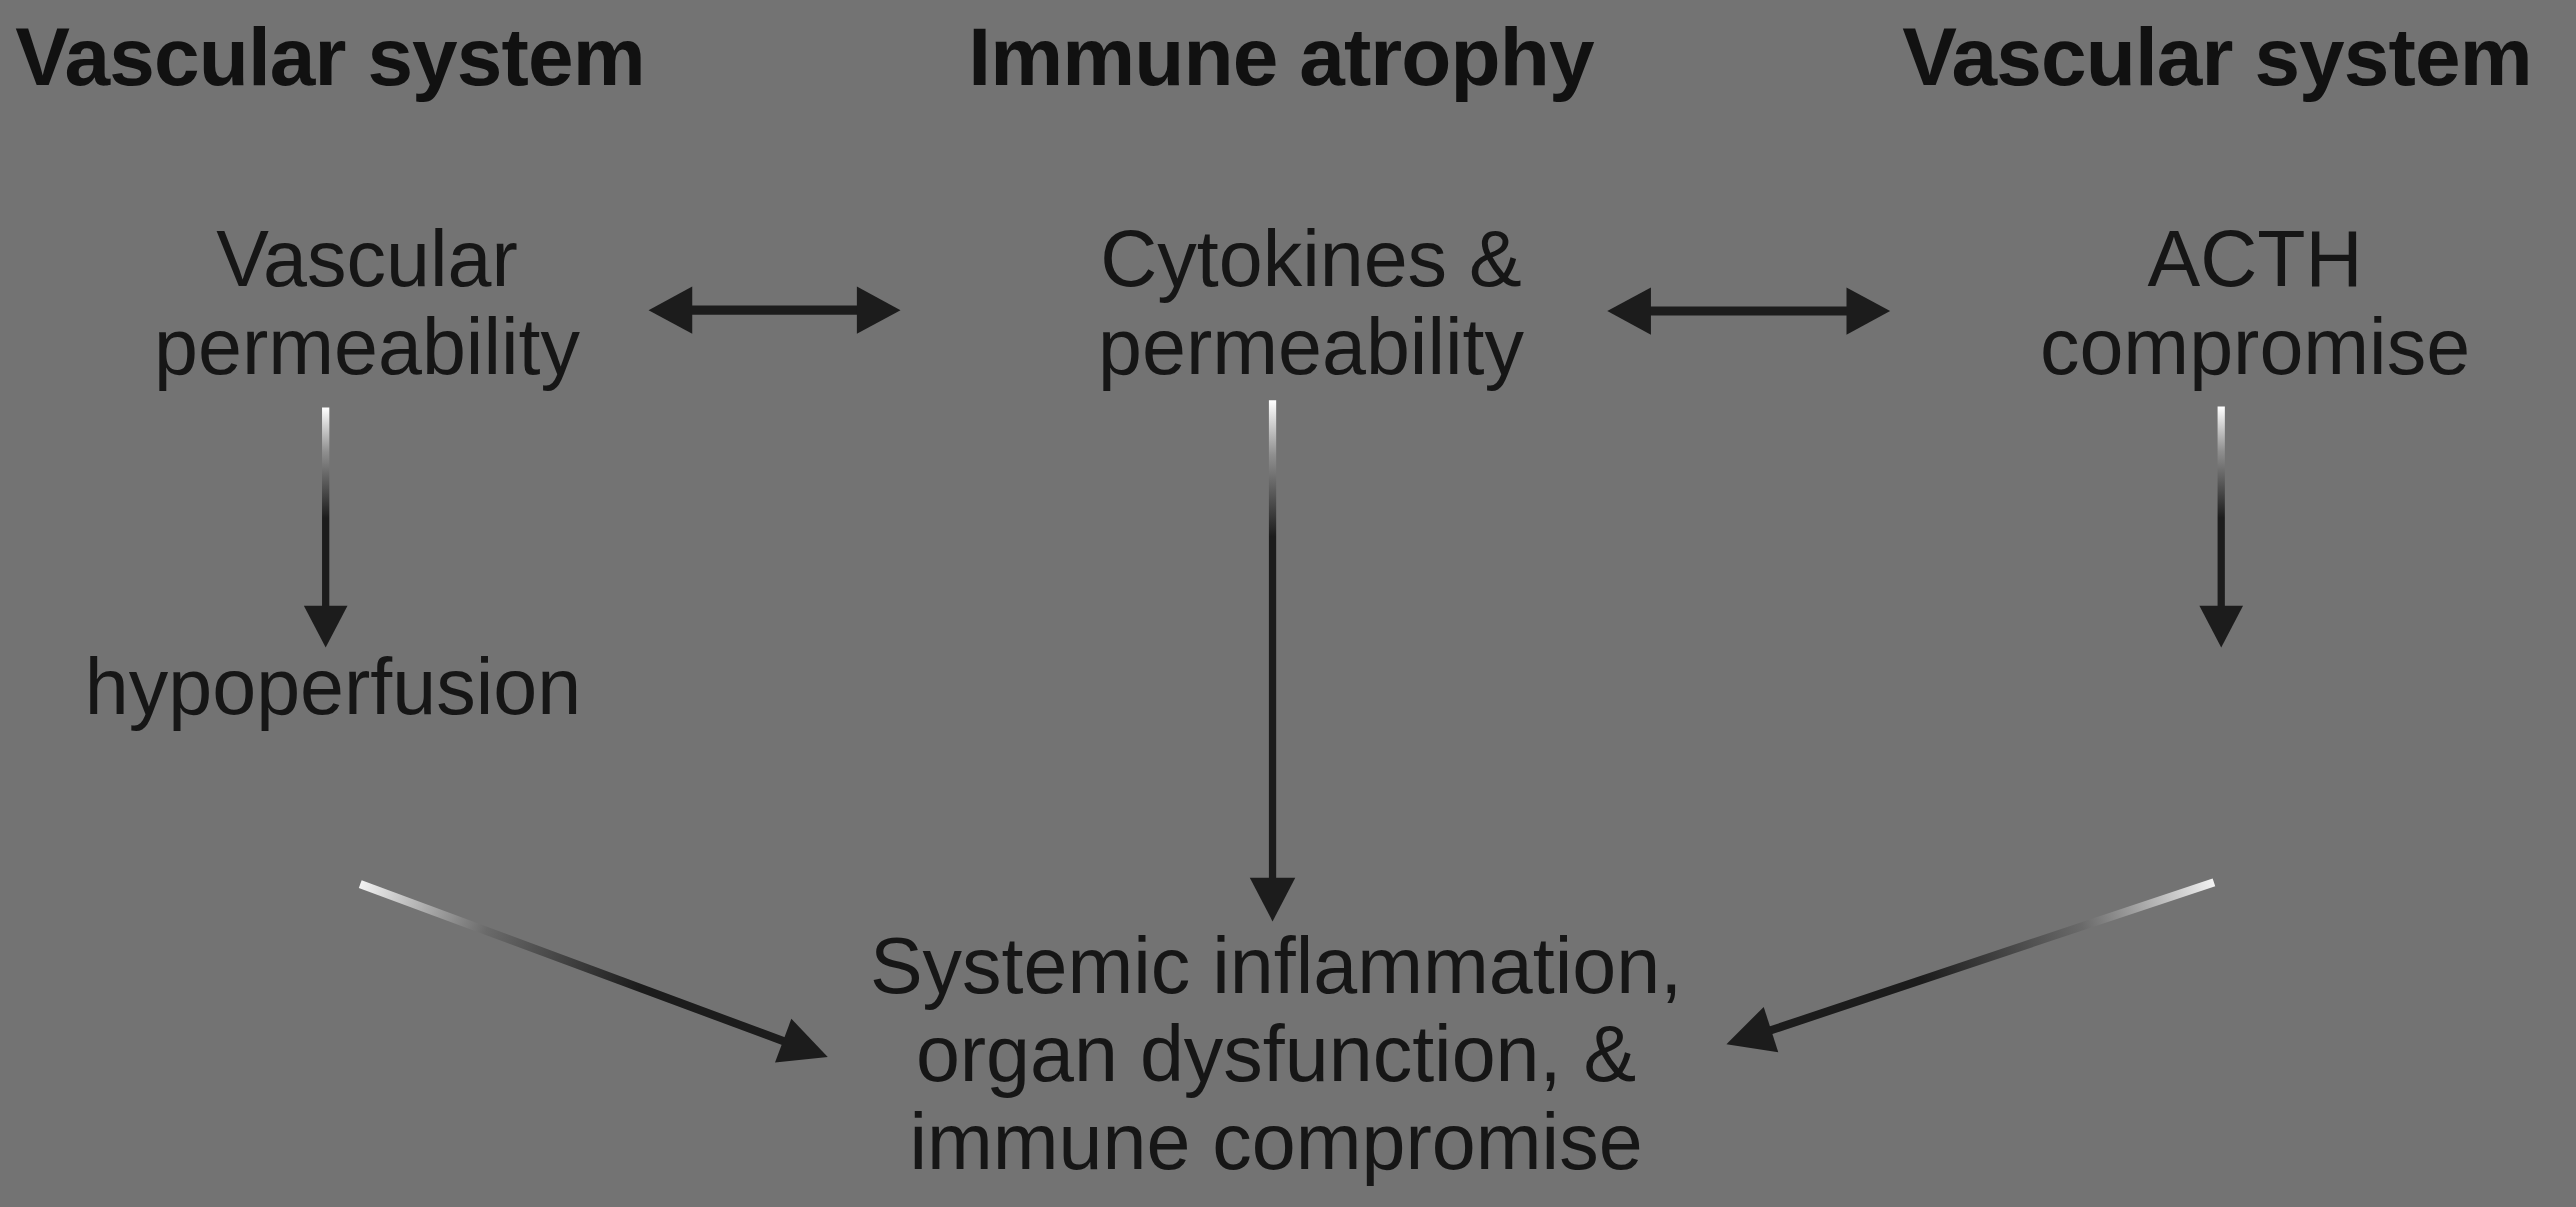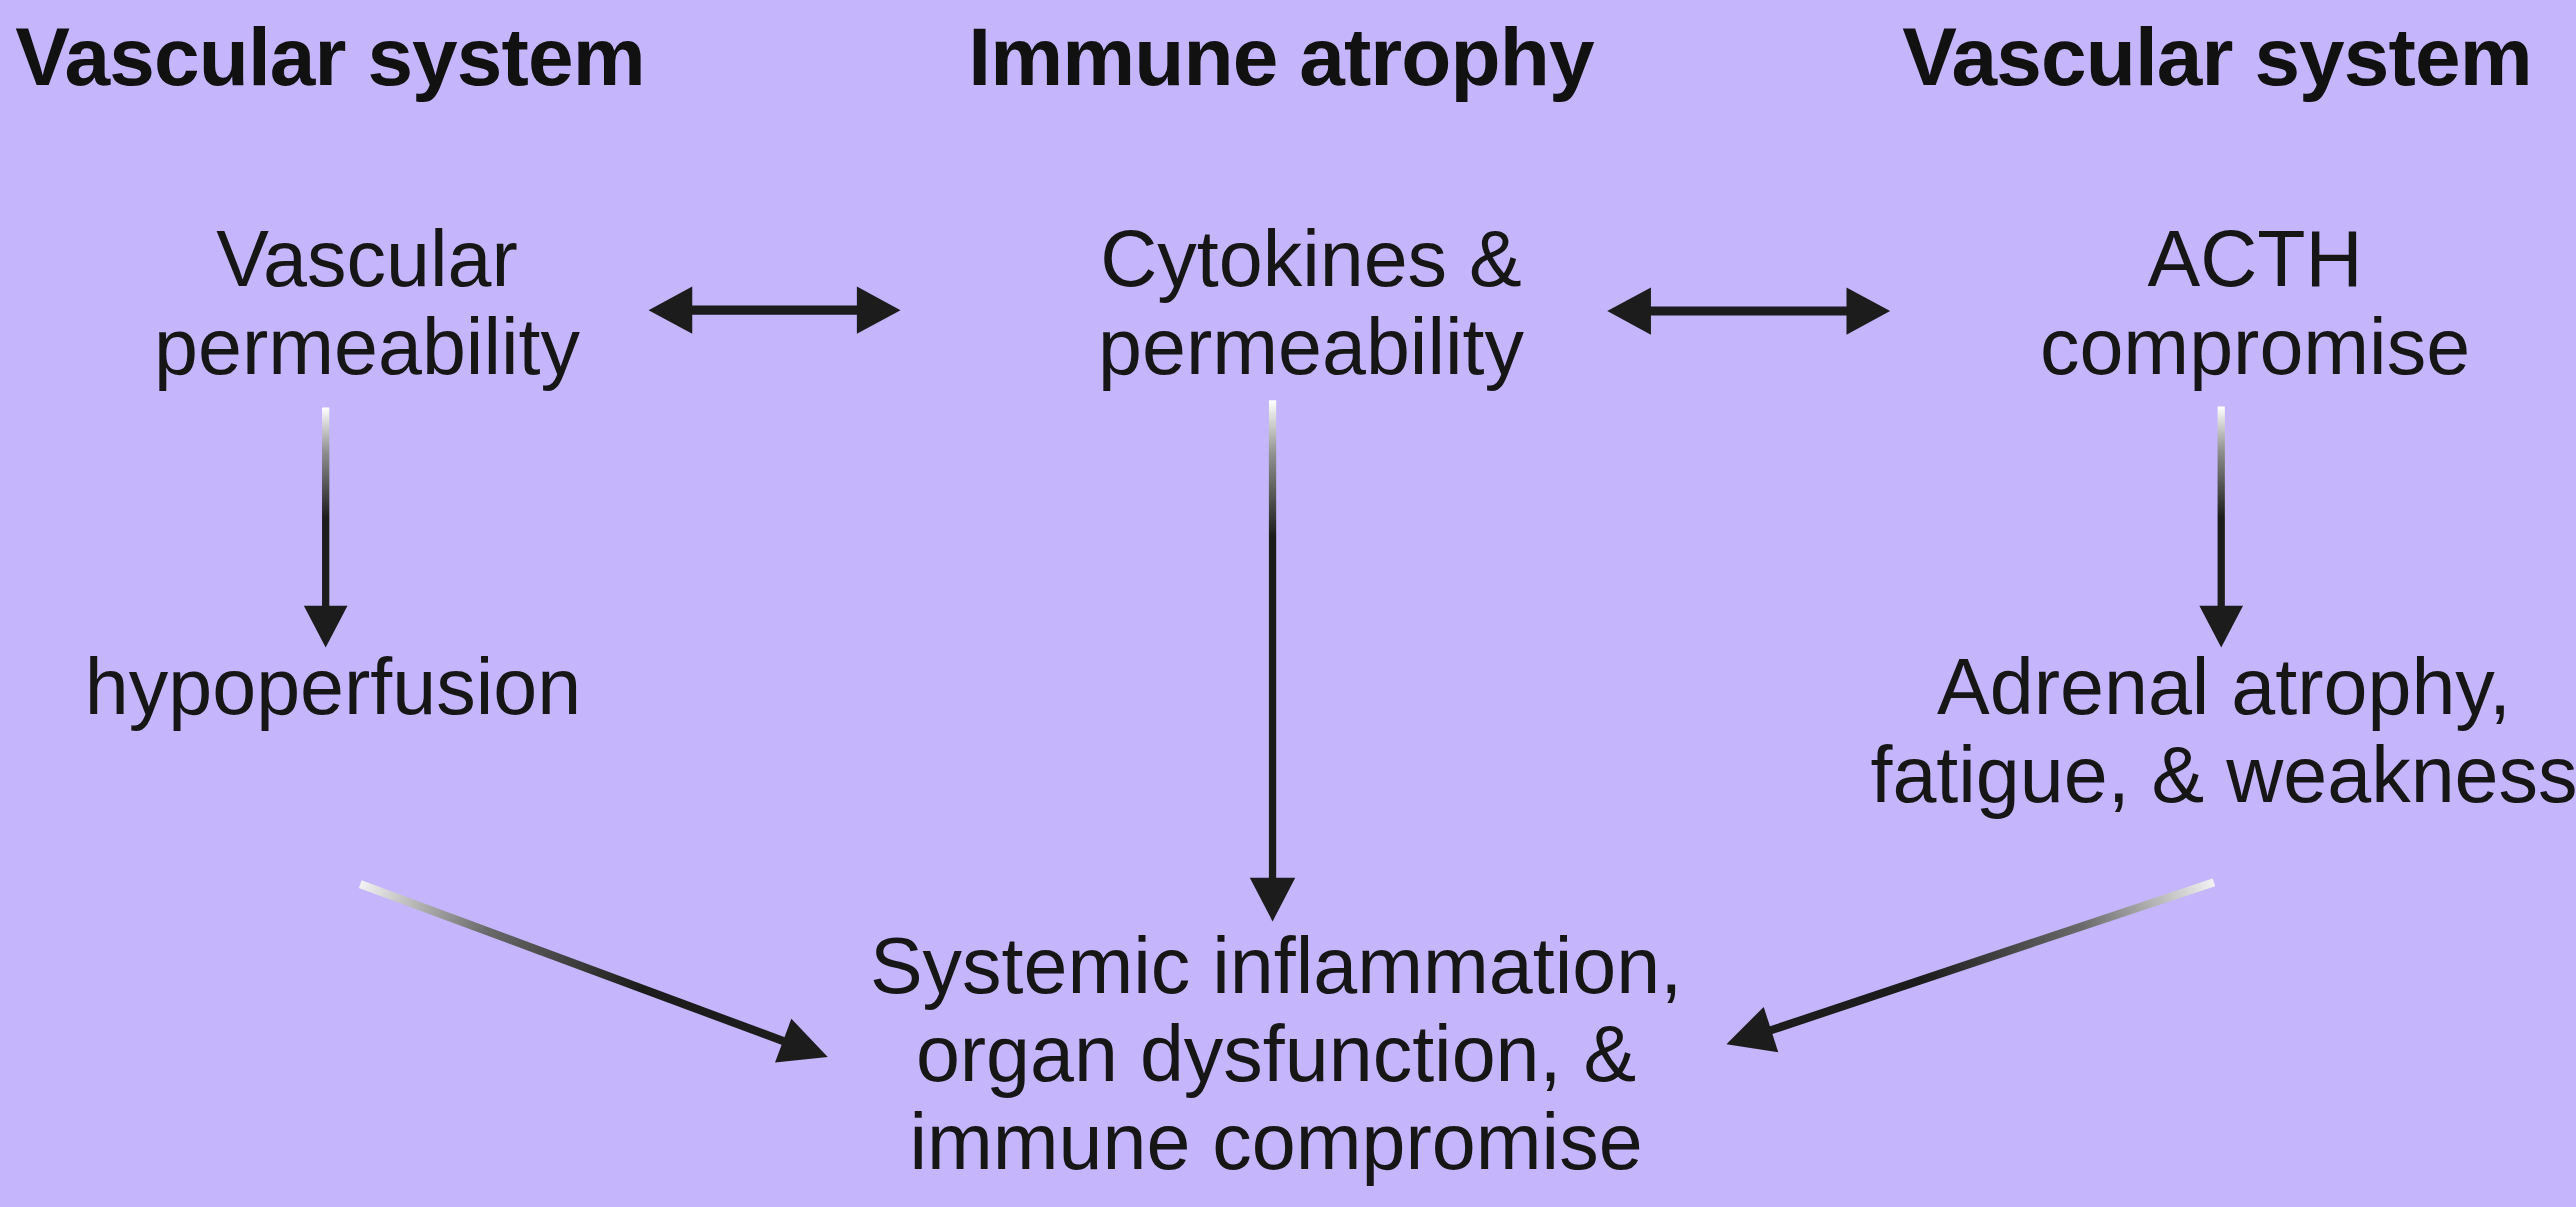--- a/index.html
+++ b/index.html
@@ -7,21 +7,21 @@
     padding: 0;
     width: 2576px;
     height: 1207px;
     background: #ffffff;
     overflow: hidden;
   }
   .canvas {
     position: relative;
     width: 2576px;
     height: 1207px;
-    background: #c4b5fd;
+    background: #737373;
     font-family: "Liberation Sans", sans-serif;
     color: #161616;
   }
   .arrows-layer {
     position: absolute;
     left: 0; top: 0;
     width: 2576px;
     height: 1207px;
   }
   .hdr {
@@ -141,24 +141,20 @@
 
   <div class="node row1 cx-col3">
     <span class="ln">ACTH</span>
     <span class="ln">compromise</span>
   </div>
 
   <div class="node row2" style="left:333px">
     <span class="ln">hypoperfusion</span>
   </div>
 
-  <div class="node row2" style="left:2224px">
-    <span class="ln">Adrenal atrophy,</span>
-    <span class="ln">fatigue, &amp; weakness</span>
-  </div>
 
   <div class="node row3" style="left:1276px">
     <span class="ln">Systemic inflammation,</span>
     <span class="ln">organ dysfunction, &amp;</span>
     <span class="ln">immune compromise</span>
   </div>
 
 </div>
 
 

